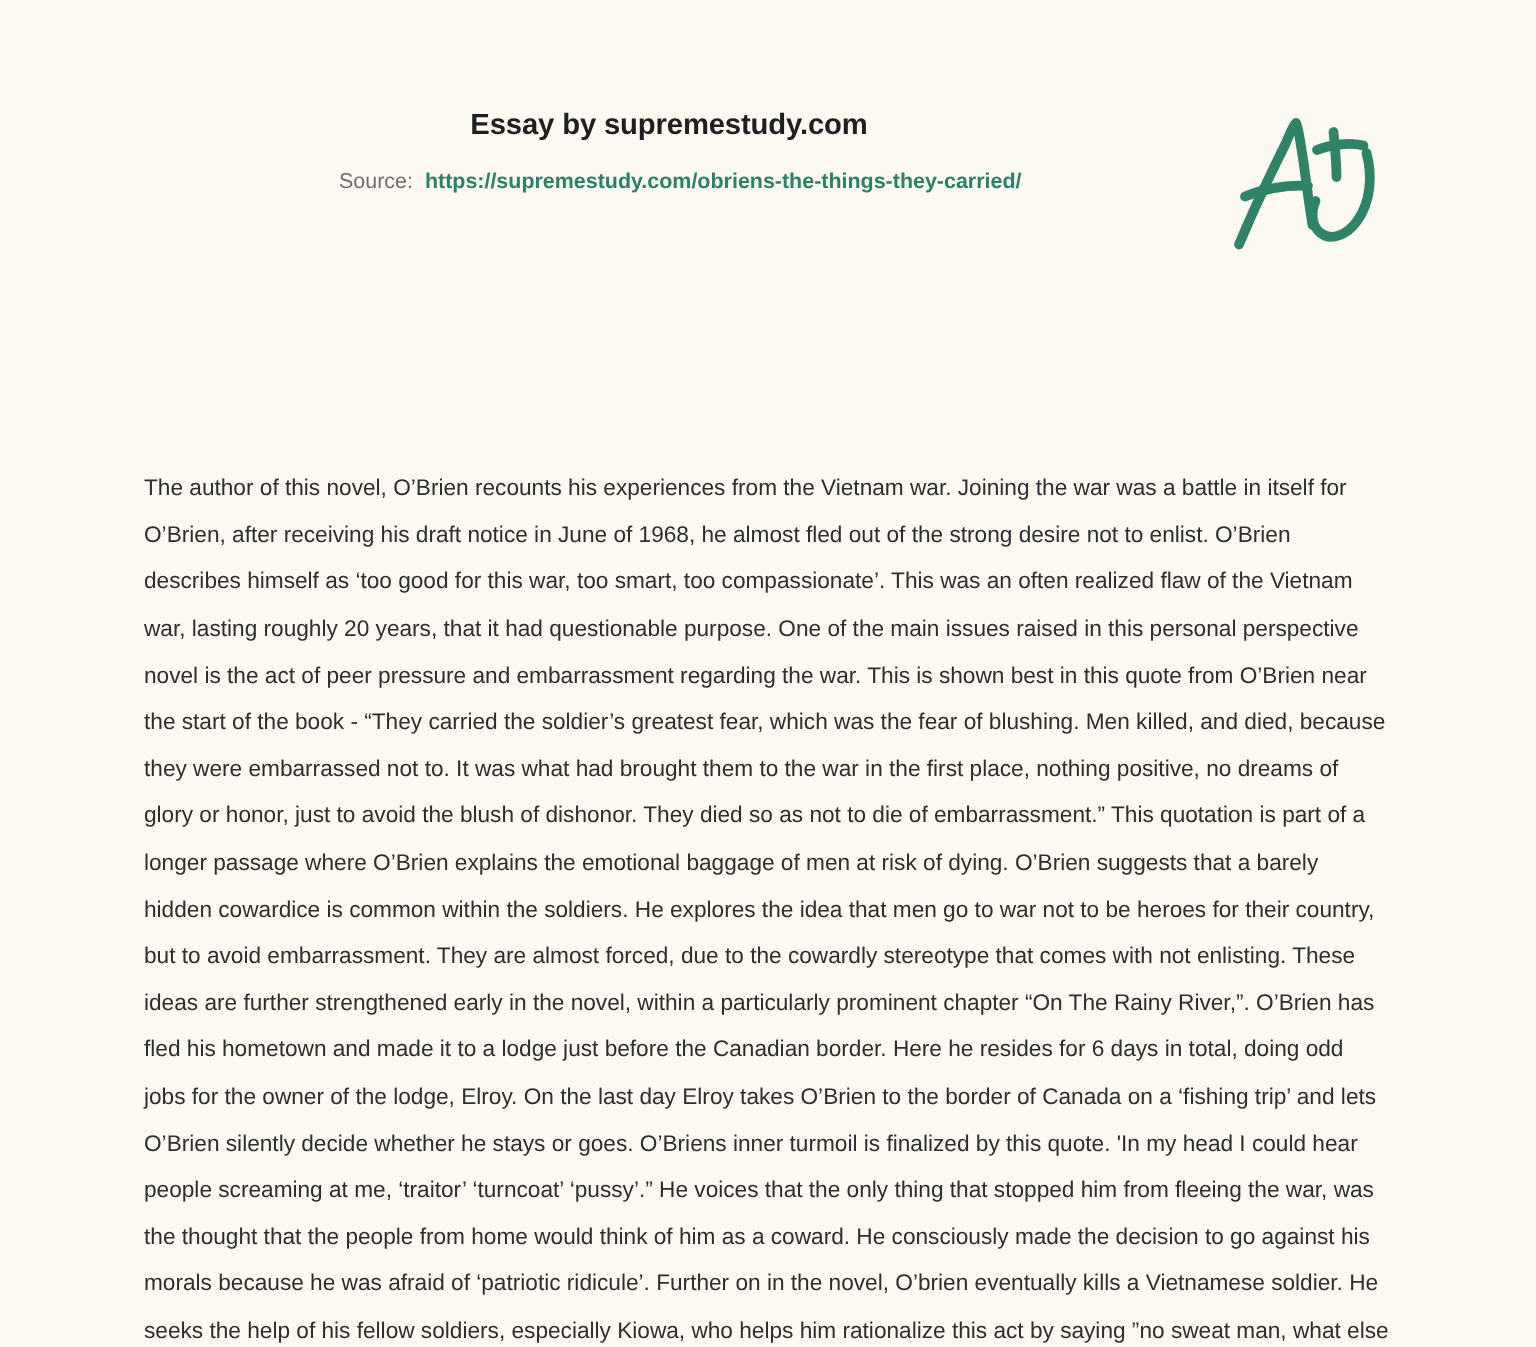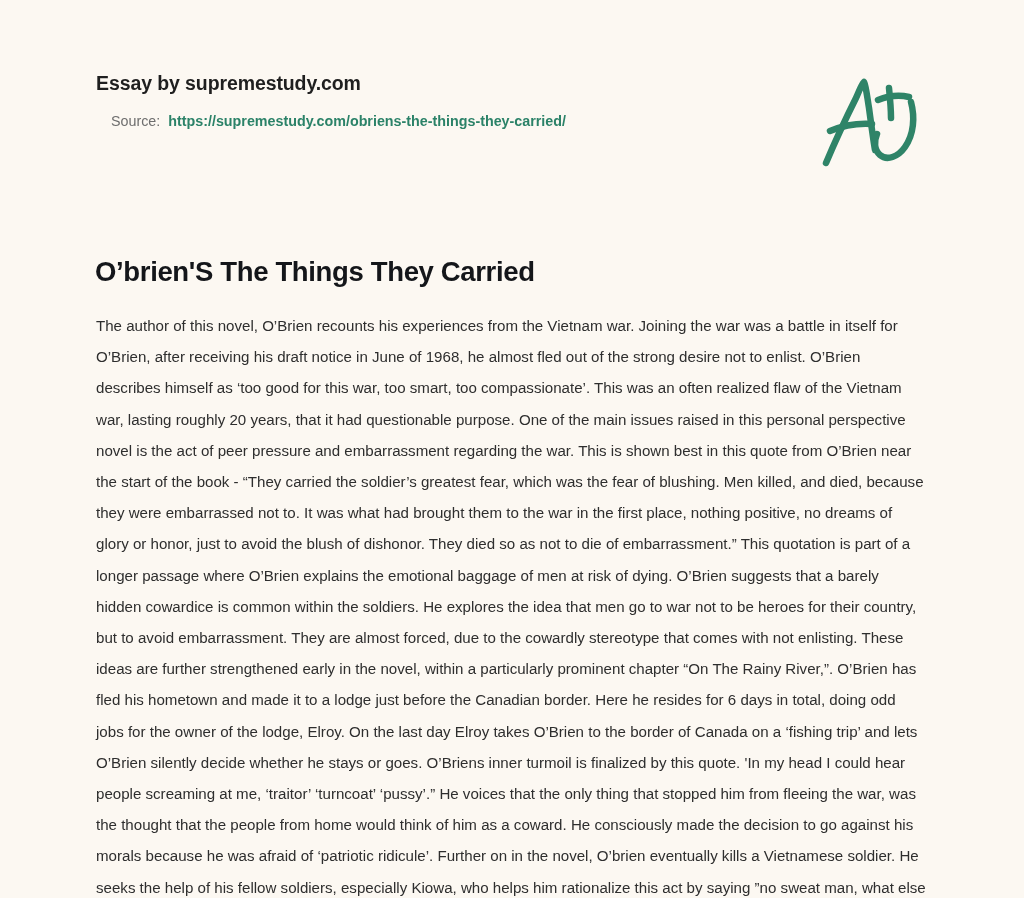--- a/index.html
+++ b/index.html
@@ -19,20 +19,21 @@
     position: relative;
     width: 1024px;
     height: 898px;
     box-sizing: border-box;
   }
   .header {
     position: absolute;
     left: 96px;
     top: 70px;
     width: 700px;
+    text-align: center;
   }
   .brand-line {
     font-size: 19.5px;
     font-weight: bold;
     color: #1f1f1f;
     letter-spacing: -0.1px;
     line-height: 26px;
   }
   .source-line {
     margin-top: 15px;
@@ -106,19 +107,18 @@
       <g fill="none" stroke="#2f8468" stroke-width="6.5" stroke-linecap="round" stroke-linejoin="round">
         <path d="M8 95 C 16 76, 28 50, 38 30 C 41 24, 43 17, 46 14 C 48 18, 49 28, 51 40 C 53 55, 55 70, 57 82"></path>
         <path d="M12 63 C 24 58, 40 55, 54 56"></path>
         <path d="M71 20 C 72 30, 73 41, 73 50"></path>
         <path d="M60 32 C 70 28, 82 27, 91 29"></path>
         <path d="M93 34 C 97 49, 96 66, 87 79 C 80 89, 69 93, 62 87 C 56 82, 56 73, 59 66"></path>
       </g>
     </svg>
   </div>
 
-  <h1 class="essay-title">O’brien'S The Things They Carried</h1>
 
   <div class="essay-body">
     <p>The author of this novel, O’Brien recounts his experiences from the Vietnam war. Joining the war was a battle in itself for O’Brien, after receiving his draft notice in June of 1968, he almost fled out of the strong desire not to enlist. O’Brien describes himself as ‘too good for this war, too smart, too compassionate’. This was an often realized flaw of the Vietnam war, lasting roughly 20 years, that it had questionable purpose. One of the main issues raised in this personal perspective novel is the act of peer pressure and embarrassment regarding the war. This is shown best in this quote from O’Brien near the start of the book - “They carried the soldier’s greatest fear, which was the fear of blushing. Men killed, and died, because they were embarrassed not to. It was what had brought them to the war in the first place, nothing positive, no dreams of glory or honor, just to avoid the blush of dishonor. They died so as not to die of embarrassment.” This quotation is part of a longer passage where O’Brien explains the emotional baggage of men at risk of dying. O’Brien suggests that a barely hidden cowardice is common within the soldiers. He explores the idea that men go to war not to be heroes for their country, but to avoid embarrassment. They are almost forced, due to the cowardly stereotype that comes with not enlisting. These ideas are further strengthened early in the novel, within a particularly prominent chapter “On The Rainy River,”. O’Brien has fled his hometown and made it to a lodge just before the Canadian border. Here he resides for 6 days in total, doing odd jobs for the owner of the lodge, Elroy. On the last day Elroy takes O’Brien to the border of Canada on a ‘fishing trip’ and lets O’Brien silently decide whether he stays or goes. O’Briens inner turmoil is finalized by this quote. 'In my head I could hear people screaming at me, ‘traitor’ ‘turncoat’ ‘pussy’.” He voices that the only thing that stopped him from fleeing the war, was the thought that the people from home would think of him as a coward. He consciously made the decision to go against his morals because he was afraid of ‘patriotic ridicule’. Further on in the novel, O’brien eventually kills a Vietnamese soldier. He seeks the help of his fellow soldiers, especially Kiowa, who helps him rationalize this act by saying ”no sweat man, what else could you do?”. By highlighting the normalcy of his action with a casual town, Kiowa is implying that killing is the right thing to do. O’Brien uses this rationalization to suggest that the soldiers commit acts of murder mostly in a simple reaction to peer pressure, therefore alluding to the fact that their greatest fear is not that of taking a life, but of embarrassment.</p>
   </div>
 
 </div>
 
 </body></html>

